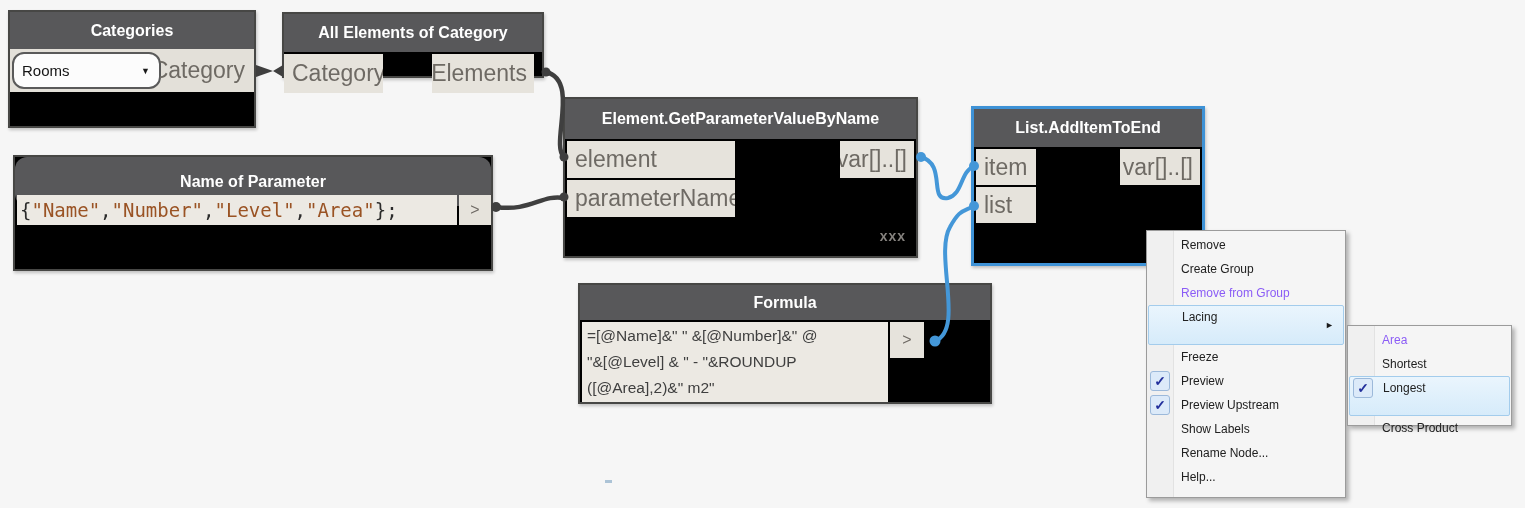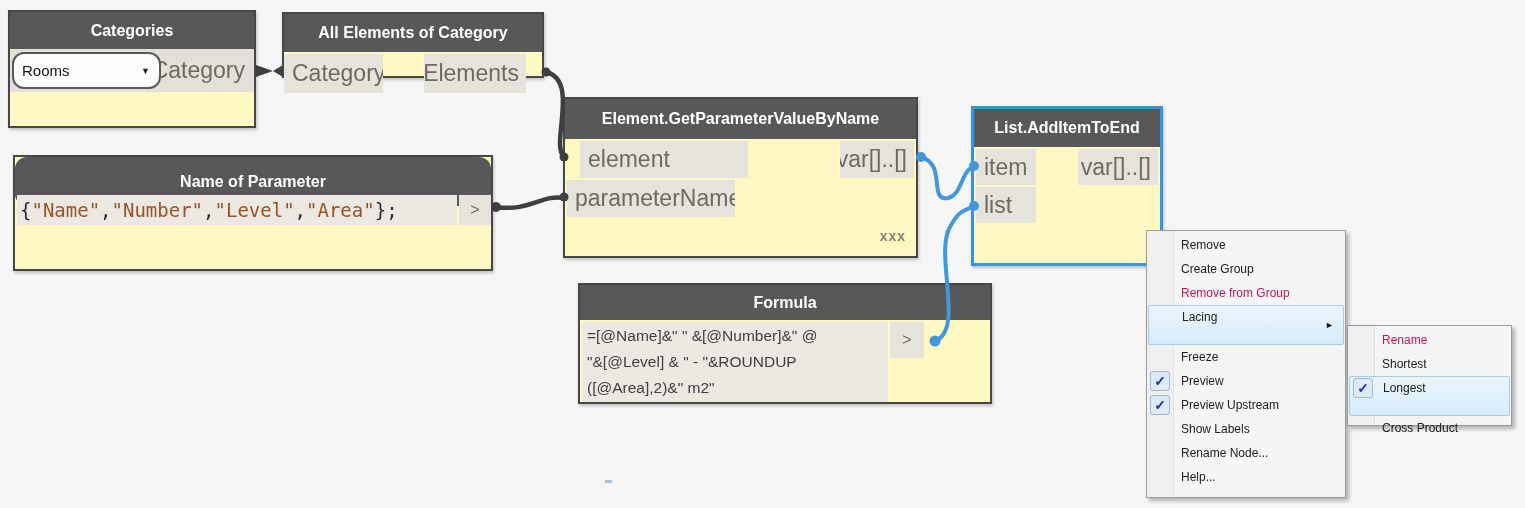--- a/index.html
+++ b/index.html
@@ -4,21 +4,21 @@
 <style>
   * { margin:0; padding:0; box-sizing:border-box; }
   html,body { background:#e9e9e9; }
   #canvas {
     position:relative; width:1525px; height:508px;
     background:#F6F6F6; overflow:hidden;
     font-family:"Liberation Sans", sans-serif;
   }
   
   .node {
-    position:absolute; background:#fef9c3;
+    position:absolute; background:#000000;
     border:2px solid #474745;
     box-shadow:1px 2px 3px rgba(0,0,0,0.22);
     z-index:1;
   }
   .node.selected { border:3px solid #3E92D6; }
   .node-header {
     position:absolute; left:0; right:0; top:0;
     background:#58585A; color:#FFFFFF;
     font-size:16px; font-weight:bold;
     display:flex; align-items:center; justify-content:center;
@@ -69,21 +69,21 @@
   }
   .menu-gutter {
     position:absolute; left:0; top:0; bottom:0; width:27px;
     background:#F0F0F0; border-right:1px solid #E2E2E2;
   }
   .menu-item {
     position:relative; height:24px; line-height:24px;
     font-size:12px; color:#212121; padding-left:34px;
     white-space:nowrap;
   }
-  .menu-item.disabled { color:#be185d; }
+  .menu-item.disabled { color:#8b5cf6; }
   .menu-item.highlight {
     margin:0 1px; height:40px; line-height:22px;
     background:linear-gradient(#EAF5FD,#D6EBFA);
     border:1px solid #A3CCEC; border-radius:2px;
     padding-left:33px;
   }
   .menu-check {
     position:absolute; left:3px; top:2px; width:20px; height:20px;
     background:#DCEAF9; border:1px solid #9CB9DA; border-radius:3px;
     color:#23309C; font-size:14px; font-weight:bold;
@@ -107,48 +107,48 @@
     <div class="dropdown" style="left:2px; top:40px; width:149px; height:37px;">
       <span>Rooms</span>
       <span class="caret">▼</span>
     </div>
     <div class="port out" style="right:2px; top:40px; width:92px; height:37px; background:transparent;">Category</div>
   </div>
 
   <div class="node" style="left:282px; top:12px; width:262px; height:66px;">
     <div class="node-header" style="height:38px;">All Elements of Category</div>
     <div class="port in" style="left:0; top:40px; width:99px; height:39px;">Category</div>
-    <div class="port out" style="right:16px; top:40px; width:102px; height:39px;">Elements</div>
+    <div class="port out" style="right:8px; top:40px; width:102px; height:39px;">Elements</div>
   </div>
 
   <div class="node" style="left:13px; top:155px; width:480px; height:116px;">
     <div class="node-header" style="height:49px;border-radius:12px;">Name of Parameter</div>
     <div class="code-area" style="left:2px; top:38px; width:440px; height:30px;">
         <span class="code-punct">{</span>
         <span class="code-str">"Name"</span>
         <span class="code-punct">,</span>
         <span class="code-str">"Number"</span>
         <span class="code-punct">,</span>
         <span class="code-str">"Level"</span>
         <span class="code-punct">,</span>
         <span class="code-str">"Area"</span>
         <span class="code-punct">};</span>
       </div>
     <div class="port out" style="left:444px; top:38px; width:32px; height:30px; justify-content:center; padding:0; font-size:16px;">&gt;</div>
   </div>
 
   <div class="node" style="left:563px; top:97px; width:355px; height:161px;">
     <div class="node-header" style="height:40px;">Element.GetParameterValueByName</div>
-    <div class="port in" style="left:2px; top:42px; width:168px; height:37px;margin-left:13px;">element</div>
+    <div class="port in" style="left:2px; top:42px; width:168px; height:37px;">element</div>
     <div class="port in" style="left:2px; top:81px; width:168px; height:37px;">parameterName</div>
     <div class="port out" style="right:2px; top:42px; width:74px; height:37px;">var[]..[]</div>
     <div class="lacing-label">xxx</div>
   </div>
 
-  <div class="node selected" style="left:971px; top:106px; width:192px; height:160px;">
+  <div class="node selected" style="left:971px; top:106px; width:234px; height:160px;">
     <div class="node-header" style="height:38px;">List.AddItemToEnd</div>
     <div class="port in" style="left:2px; top:40px; width:60px; height:36px;">item</div>
     <div class="port in" style="left:2px; top:78px; width:60px; height:36px;">list</div>
     <div class="port out" style="right:2px; top:40px; width:80px; height:36px;">var[]..[]</div>
   </div>
 
   <div class="node" style="left:578px; top:283px; width:414px; height:121px;">
     <div class="node-header" style="height:35px;">Formula</div>
     <div class="formula-text" style="left:2px; top:37px; width:306px; height:80px;">
       <div>=[@Name]&amp;" " &amp;[@Number]&amp;" @</div>
@@ -192,21 +192,21 @@
       <span class="menu-check">✓</span>
       <span>Preview Upstream</span>
     </div>
     <div class="menu-item">Show Labels</div>
     <div class="menu-item">Rename Node...</div>
     <div class="menu-item">Help...</div>
   </div>
 
   <div class="menu" style="left:1347px; top:325px; width:165px; height:101px;">
     <div class="menu-gutter"></div>
-    <div class="menu-item disabled">Rename</div>
+    <div class="menu-item disabled">Area</div>
     <div class="menu-item">Shortest</div>
     <div class="menu-item highlight">
       <span class="menu-check">✓</span>
       <span>Longest</span>
     </div>
     <div class="menu-item">Cross Product</div>
   </div>
 
   <div class="artifact-dash"></div>
 

